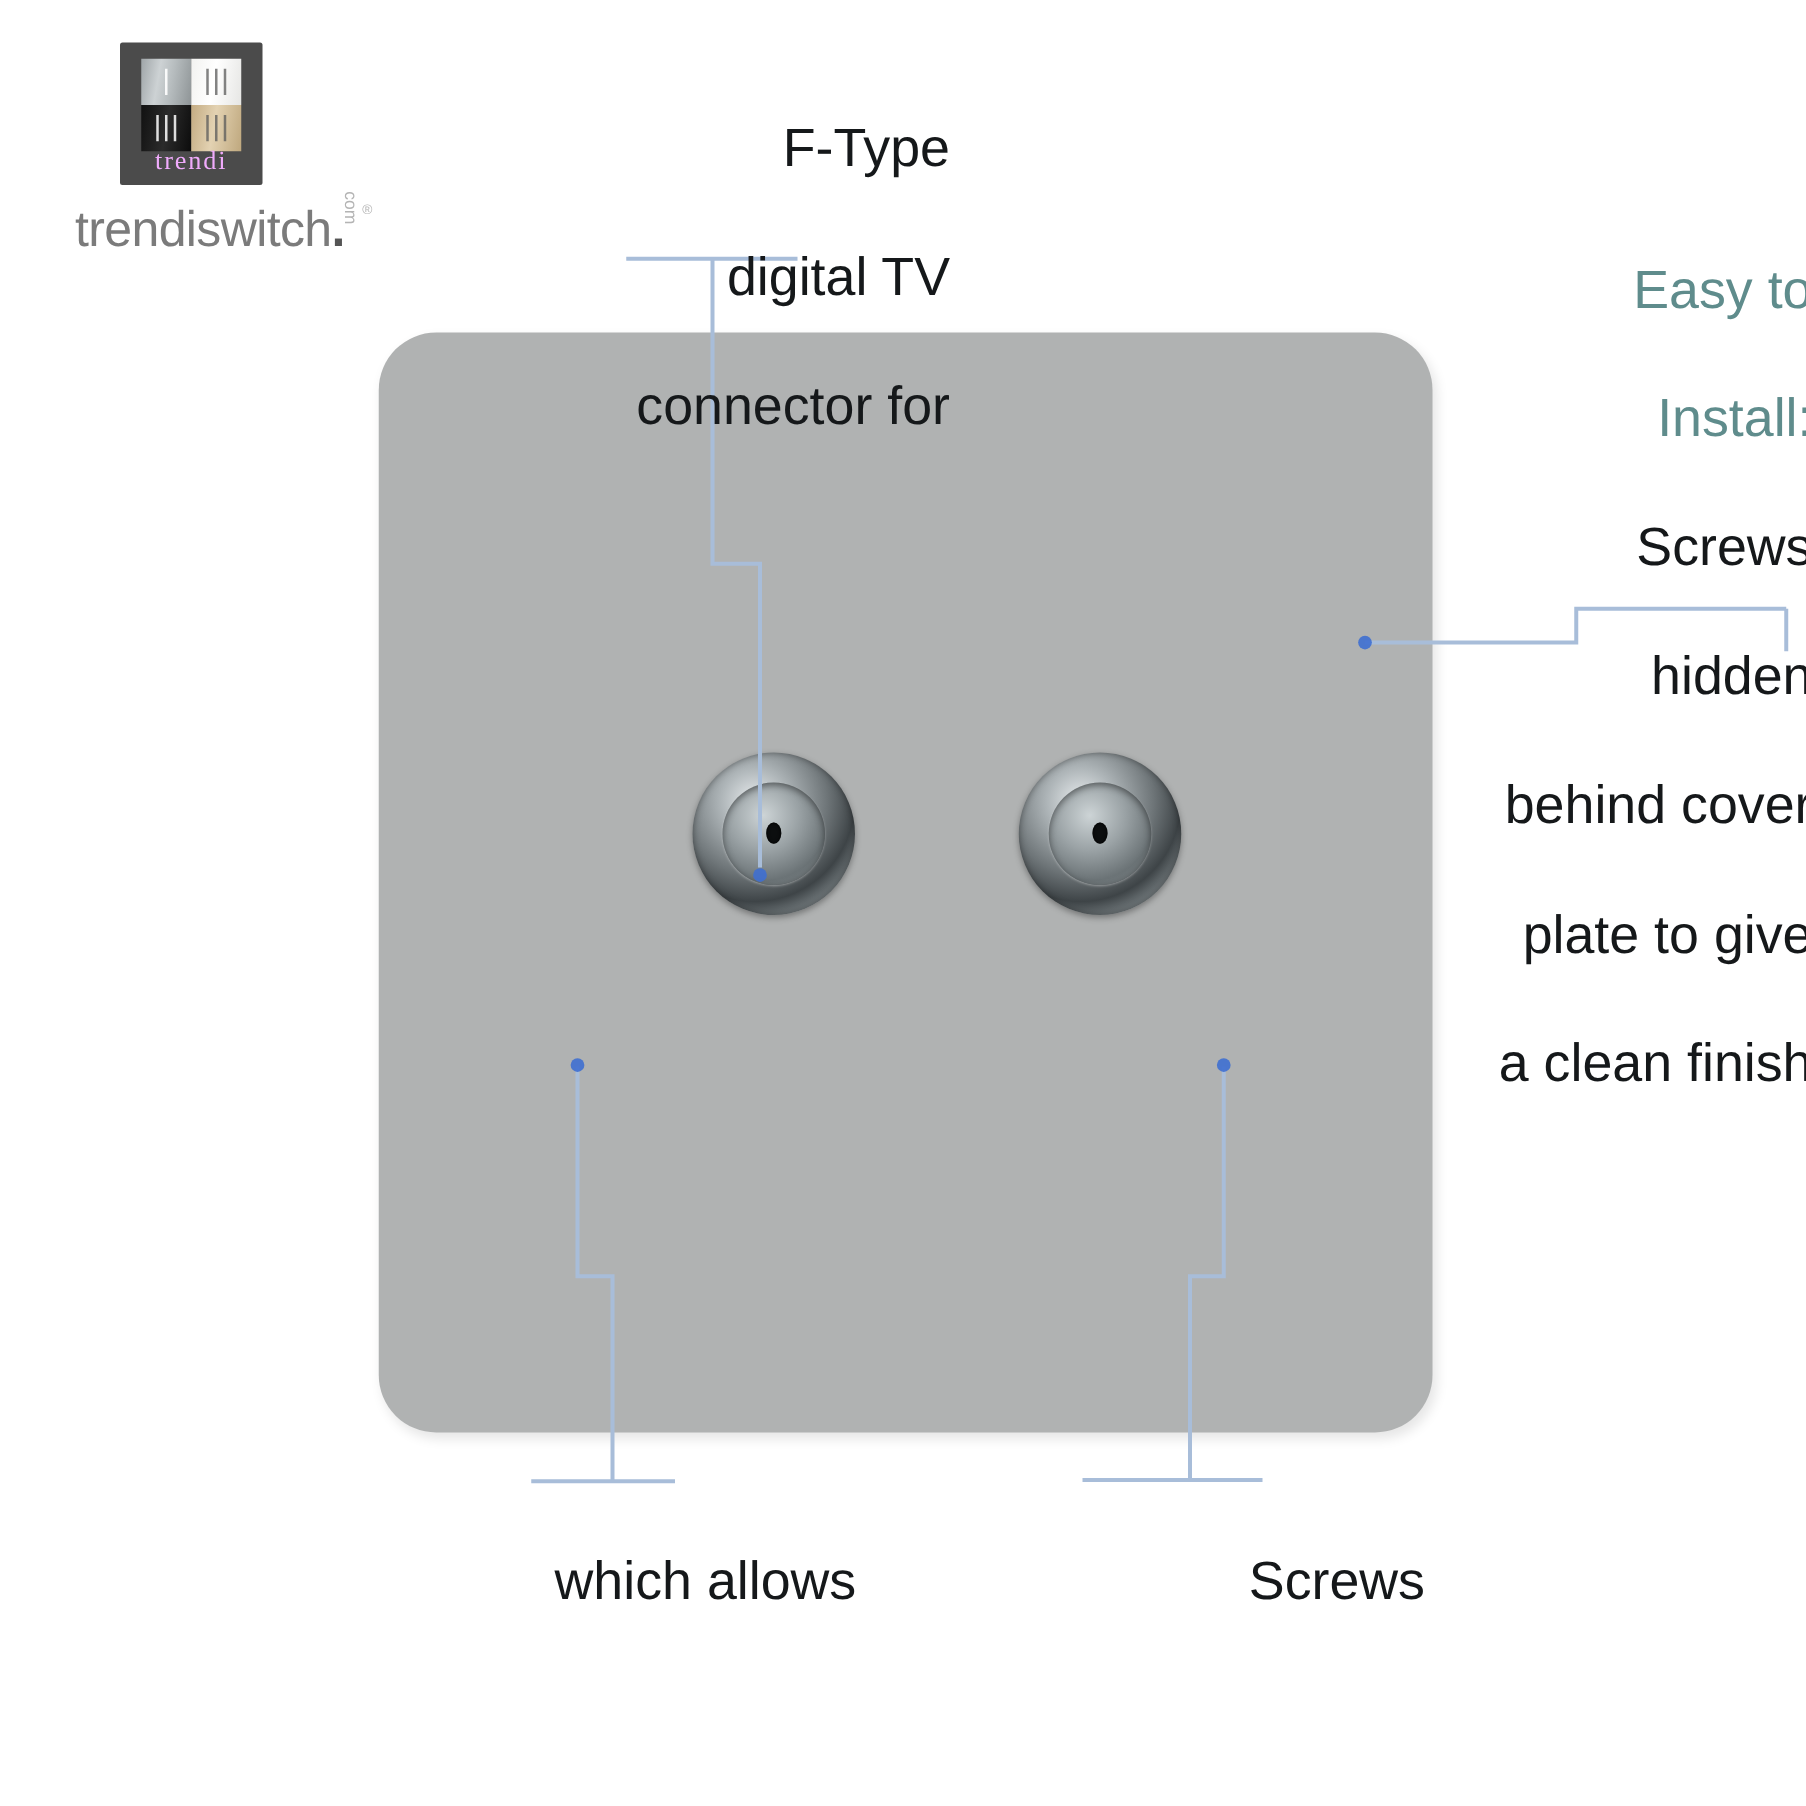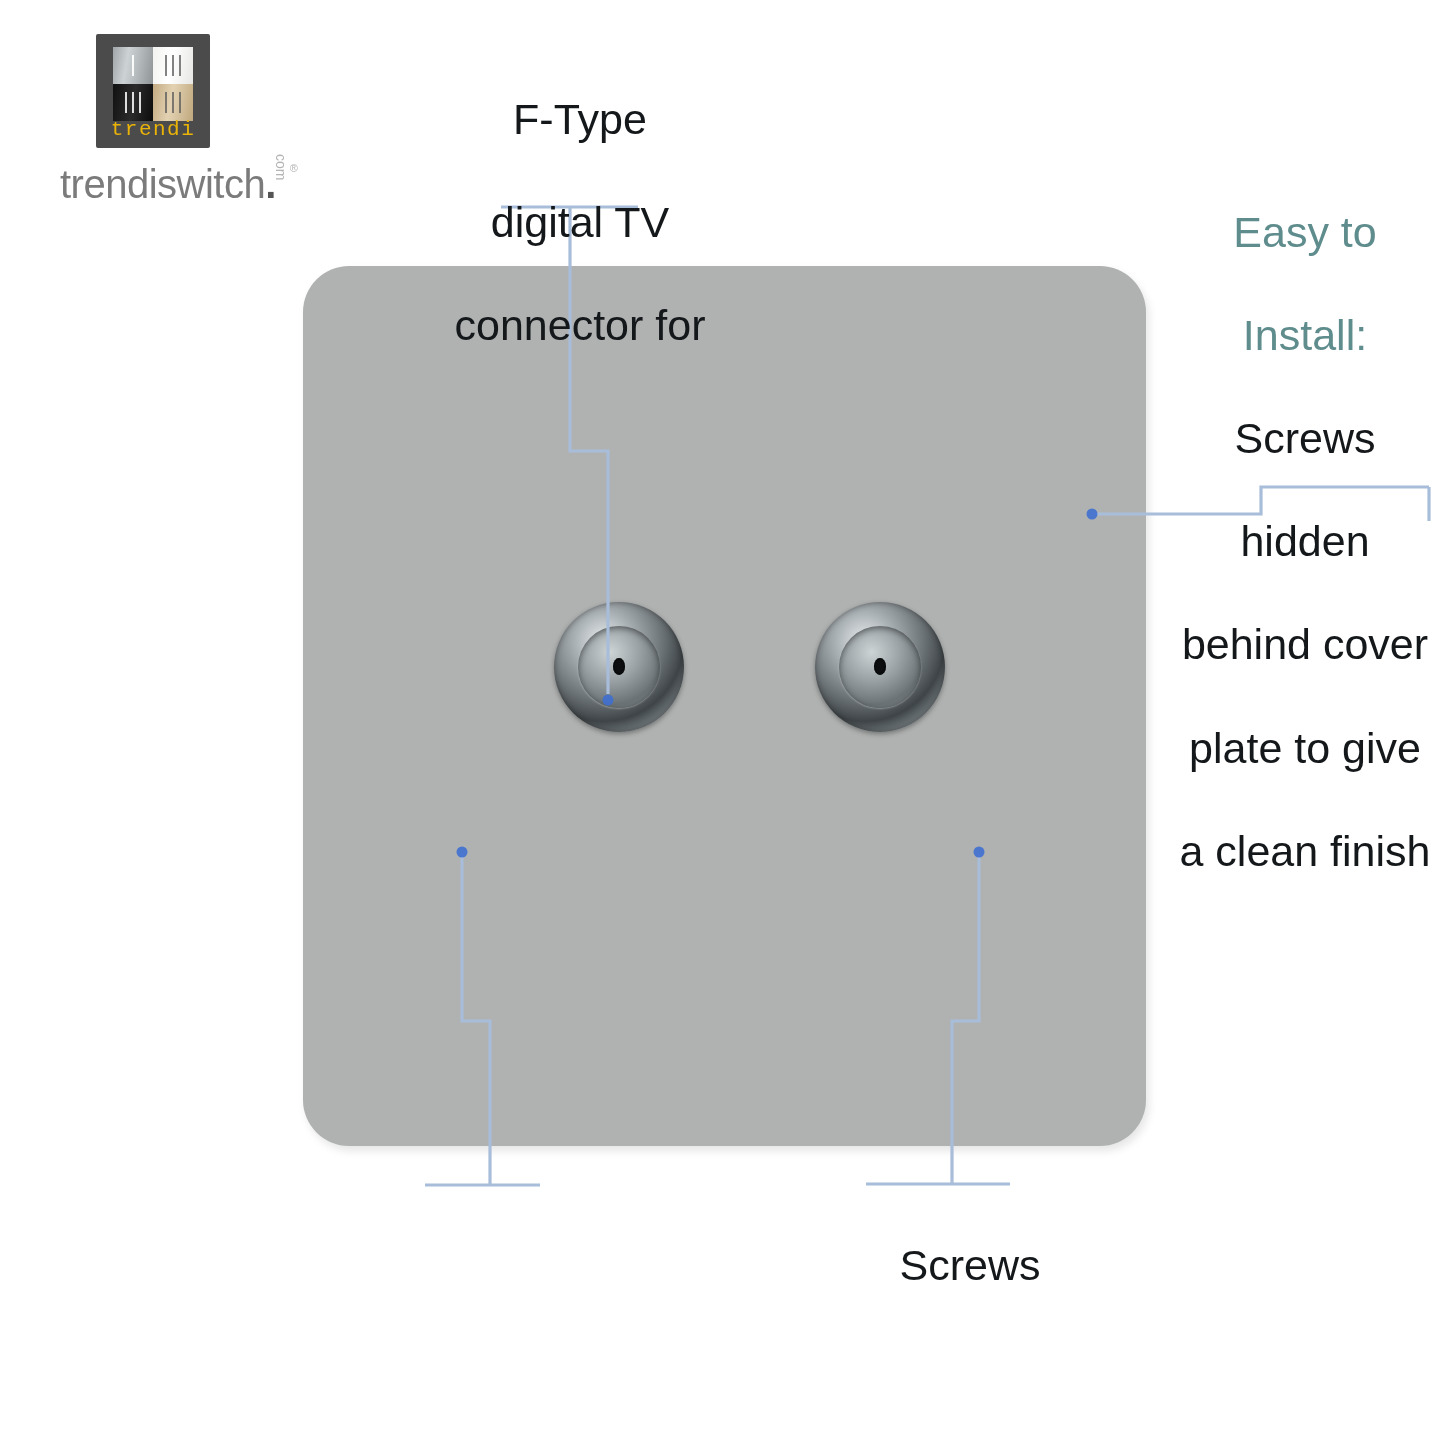--- a/index.html
+++ b/index.html
@@ -39,22 +39,22 @@
   .lt i {
     position: absolute; top: 22%; width: 1.6px; height: 56%;
     background: rgba(255,255,255,.85);
   }
   .lt-white i, .lt-gold i { background: rgba(90,90,90,.75); }
   .lt-silver i { background: rgba(255,255,255,.9); }
   .lt i.b1 { left: 30%; } .lt i.b2 { left: 48%; } .lt i.b3 { left: 66%; }
   #logo-word {
     position: absolute; left: 0; right: 0; bottom: 7px;
     text-align: center;
-    font-family: Liberation Mono, monospace;
-    font-size: 21px; color: #eab308; letter-spacing: 1.5px;
+    font-family: Liberation Serif, serif;
+    font-size: 21px; color: #f0abfc; letter-spacing: 1.5px;
   }
   #brand-wordmark {
     position: relative;
     margin-top: 14px;
     font-size: 40px;
     font-weight: 300;
     color: #7b7b7b;
     letter-spacing: -0.5px;
     white-space: nowrap;
   }
@@ -123,21 +123,21 @@
     line-height: 1.20;
     text-align: center;
     white-space: pre-line;
   }
   .accent { color: #5f8c8c; }
 
   #label-ftype   { left: 400px; top: 42px;  width: 360px; font-size: 43px; }
   #label-easy    { left: 1160px; top: 155px; width: 290px; font-size: 43px; text-align: center; }
   #label-stylish { left: 305px; top: 1188px; width: 380px; font-size: 43px; }
   #label-module  { left: 800px; top: 1188px; width: 340px; font-size: 43px; }
-  .label .line { display: block; }
+  .label .line { display: block; text-align: right; }
 </style>
 </head>
 <body>
 
 <div id="stage">
 
   <div id="brand">
     <div id="logo-tile">
       <div id="logo-grid">
         <div class="lt lt-silver">
@@ -198,20 +198,21 @@
     <span class="line accent">Easy to</span>
     <span class="line accent">Install:</span>
     <span class="line">Screws</span>
     <span class="line">hidden</span>
     <span class="line">behind cover</span>
     <span class="line">plate to give</span>
     <span class="line">a clean finish</span>
   </div>
 
   <div class="label" id="label-stylish">
+    <span class="line">which allows</span>
     
     
   </div>
 
   <div class="label" id="label-module">
     <span class="line">Screws</span>
     
     
     
   </div>

